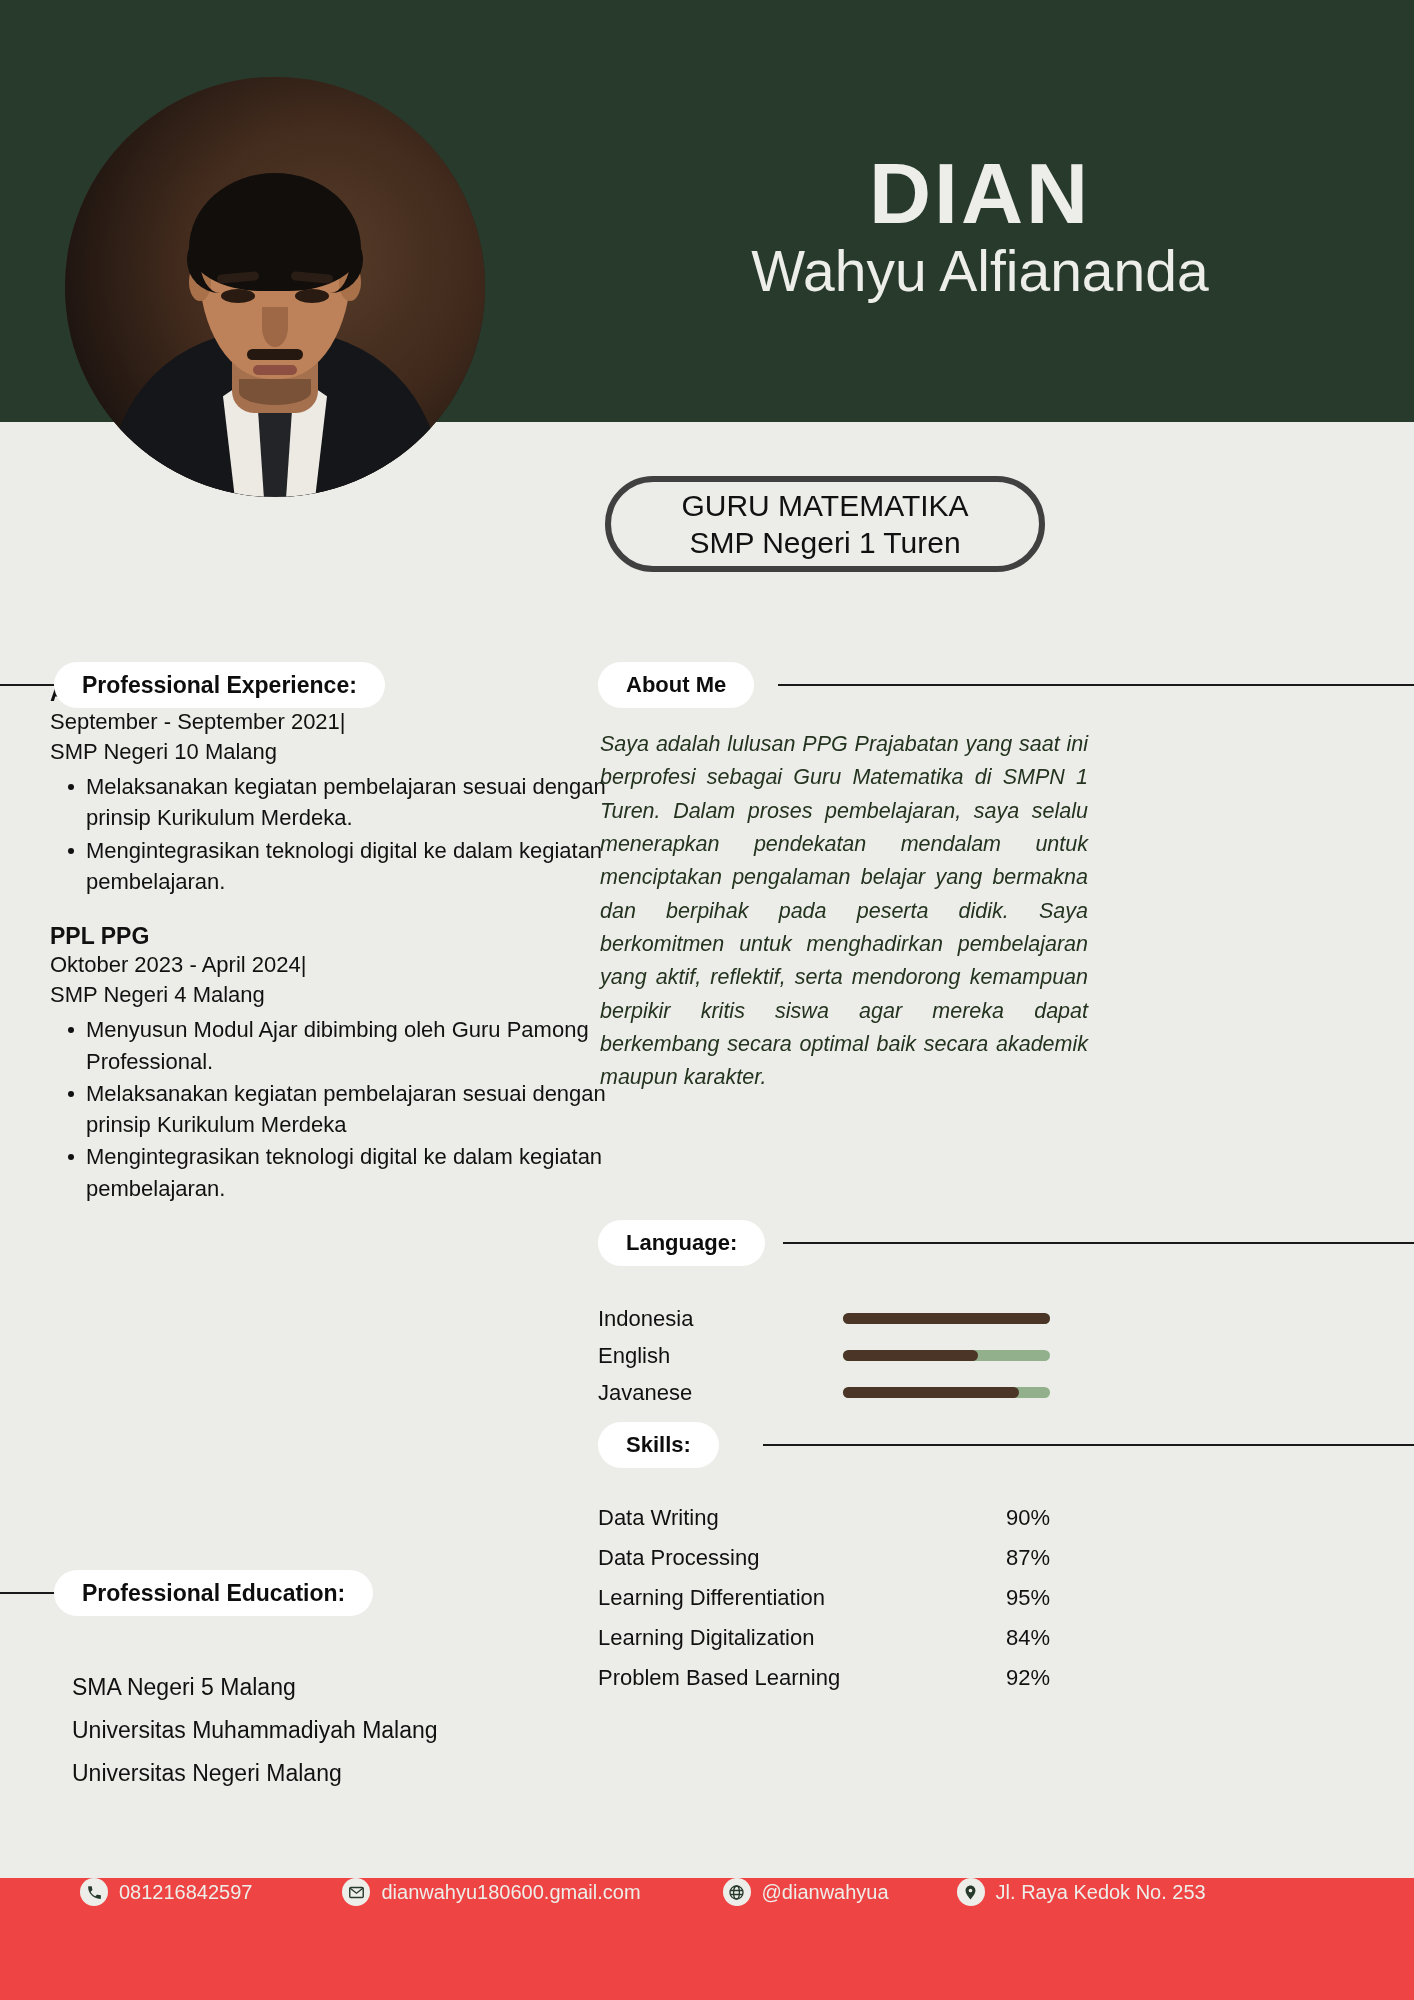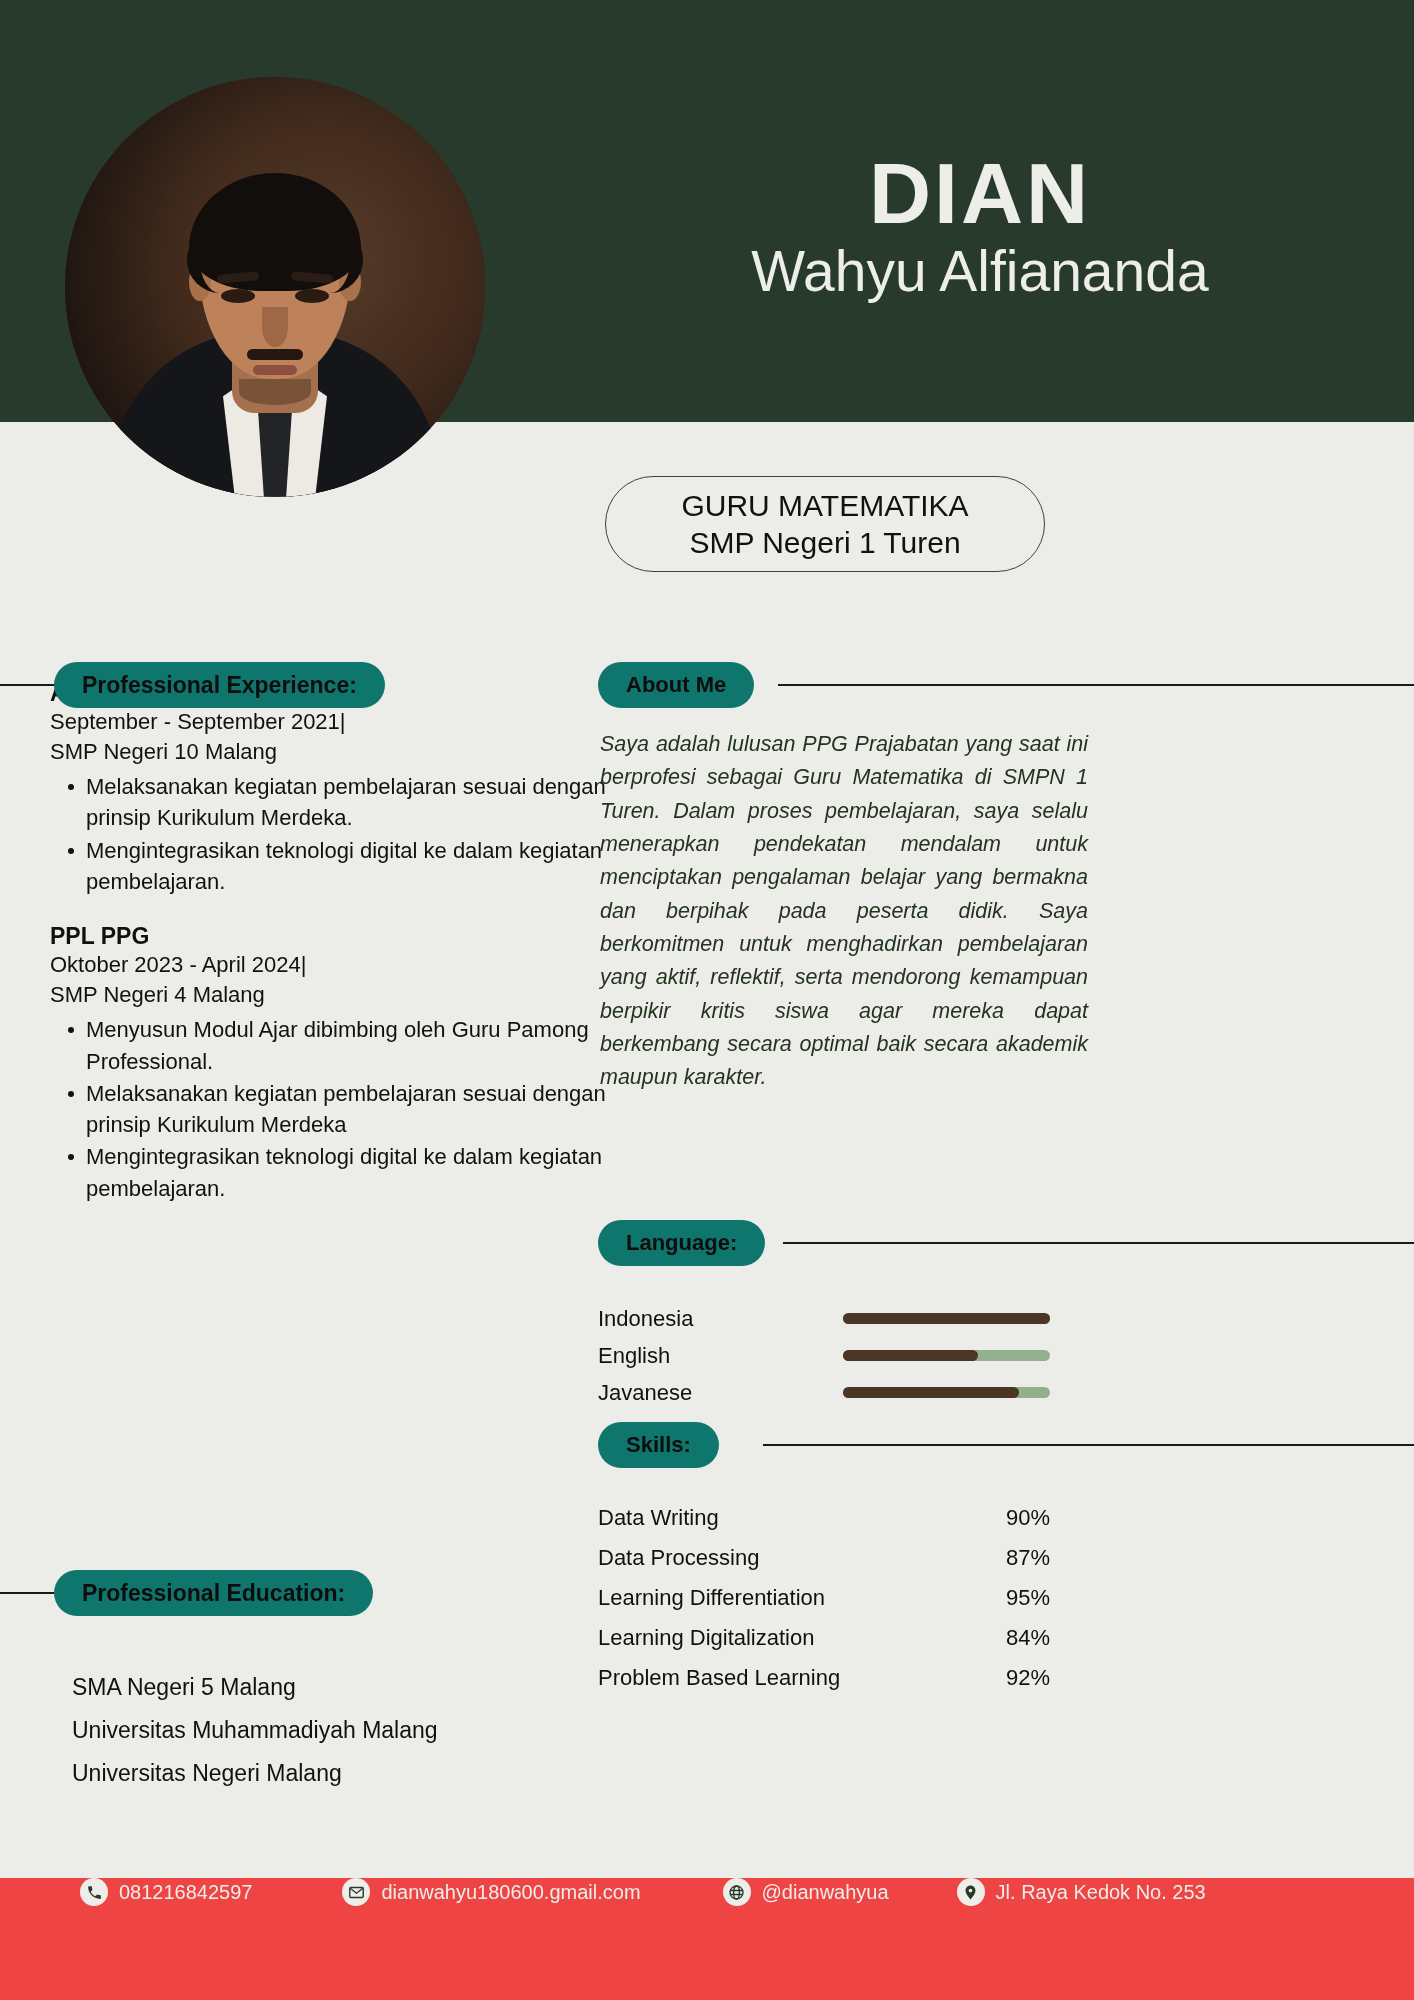--- a/index.html
+++ b/index.html
@@ -106,34 +106,34 @@
     width:44px; height:10px; background:#8C4F42; border-radius:6px;
   }
   .p-chin {
     position:absolute; left:50%; top:302px; transform:translateX(-50%);
     width:72px; height:26px; background:rgba(40,26,18,0.35); border-radius:0 0 50% 50%;
   }
 
   
   .title-pill {
     position:absolute; left:605px; top:476px; width:440px; height:96px;
-    border:1px solid #404040; border-radius:48px;
+    border:6px solid #404040; border-radius:48px;
     display:flex; flex-direction:column; align-items:center; justify-content:center;
     color:#111; z-index:4;
   }
   .title-pill .t1 { font-size:30px; line-height:1.24; }
   .title-pill .t2 { font-size:30px; line-height:1.24; }
 
   
   .sec-head { position:absolute; height:46px; display:flex; align-items:center; }
   .sec-head .rule {
     position:absolute; height:2px; background:#1a1a1a; top:22px;
   }
   .pill {
-    position:relative; background:#0f766e; border-radius:26px;
+    position:relative; background:#ffffff; border-radius:26px;
     height:46px; display:flex; align-items:center; padding:0 28px;
     font-weight:bold; color:#0d0d0d; z-index:2;
   }
 
   
   .left-col { position:absolute; left:50px; top:660px; width:600px; }
   .job-title { font-size:23px; font-weight:bold; color:#111; margin-top:26px; }
   .job-meta { font-size:22px; color:#111; line-height:1.37; }
   ul.bullets { list-style:none; margin-top:4px; }
   ul.bullets li {

